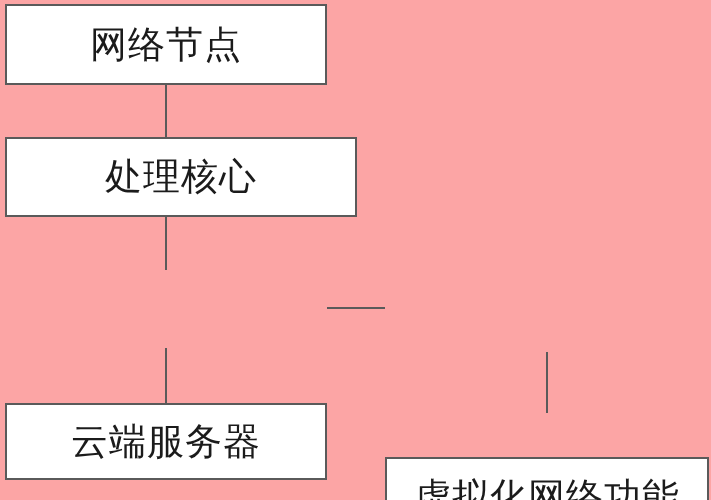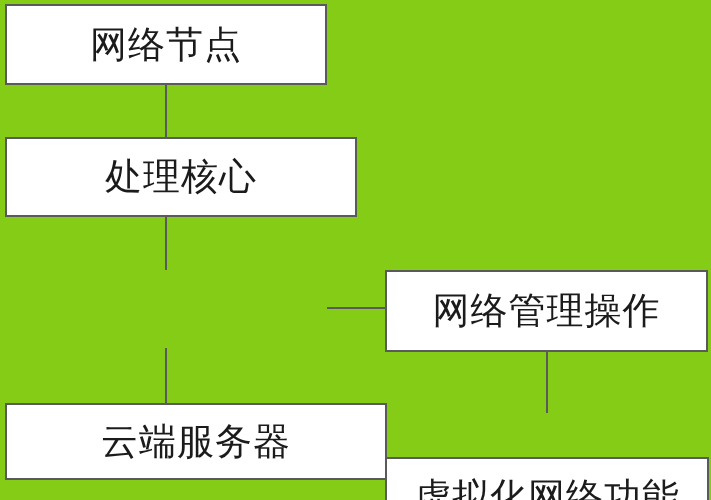--- a/index.html
+++ b/index.html
@@ -4,21 +4,21 @@
 <style>
   html, body {
     margin: 0;
     padding: 0;
     background: #ffffff;
   }
   .canvas {
     position: relative;
     width: 711px;
     height: 500px;
-    background: #84cc16;
+    background: #fca5a5;
     font-family: "Liberation Serif", "DejaVu Serif", serif;
     overflow: hidden;
   }
   .node {
     position: absolute;
     box-sizing: border-box;
     border: 2px solid #5a5a5a;
     background: #ffffff;
     display: flex;
     align-items: center;
@@ -29,21 +29,21 @@
     white-space: nowrap;
   }
   .connector {
     position: absolute;
     background: #5a5a5a;
   }
   
   .n-network-node        { left: 5px;   top: 4px;   width: 322px; height: 81px; }
   .n-processing-core     { left: 5px;   top: 137px; width: 352px; height: 80px; }
   .n-storage             { left: 5px;   top: 270px; width: 322px; height: 78px; }
-  .n-cloud-server        { left: 5px;   top: 403px; width: 382px; height: 77px; }
+  .n-cloud-server        { left: 5px;   top: 403px; width: 322px; height: 77px; }
   
   .n-net-mgmt            { left: 385px; top: 270px; width: 323px; height: 82px; }
   .n-vnf                 { left: 385px; top: 413px; width: 324px; height: 80px; margin-top: 44px; }
   
   .c-v1 { left: 165px; top: 85px;  width: 2px;  height: 52px; }
   .c-v2 { left: 165px; top: 217px; width: 2px;  height: 53px; }
   .c-v3 { left: 165px; top: 348px; width: 2px;  height: 55px; }
   .c-h1 { left: 327px; top: 307px; width: 58px; height: 2px;  }
   .c-v4 { left: 546px; top: 352px; width: 2px;  height: 61px; }
 </style>
@@ -66,23 +66,20 @@
 
 
   <div class="connector c-v3"></div>
 
   <div class="node n-cloud-server">
     <span>云端服务器</span>
   </div>
 
   <div class="connector c-h1"></div>
 
-  <div class="node n-net-mgmt">
-    <span>网络管理操作</span>
-  </div>
 
   <div class="connector c-v4"></div>
 
   <div class="node n-vnf">
     <span>虚拟化网络功能</span>
   </div>
 
 </div>
 
 </body></html>

